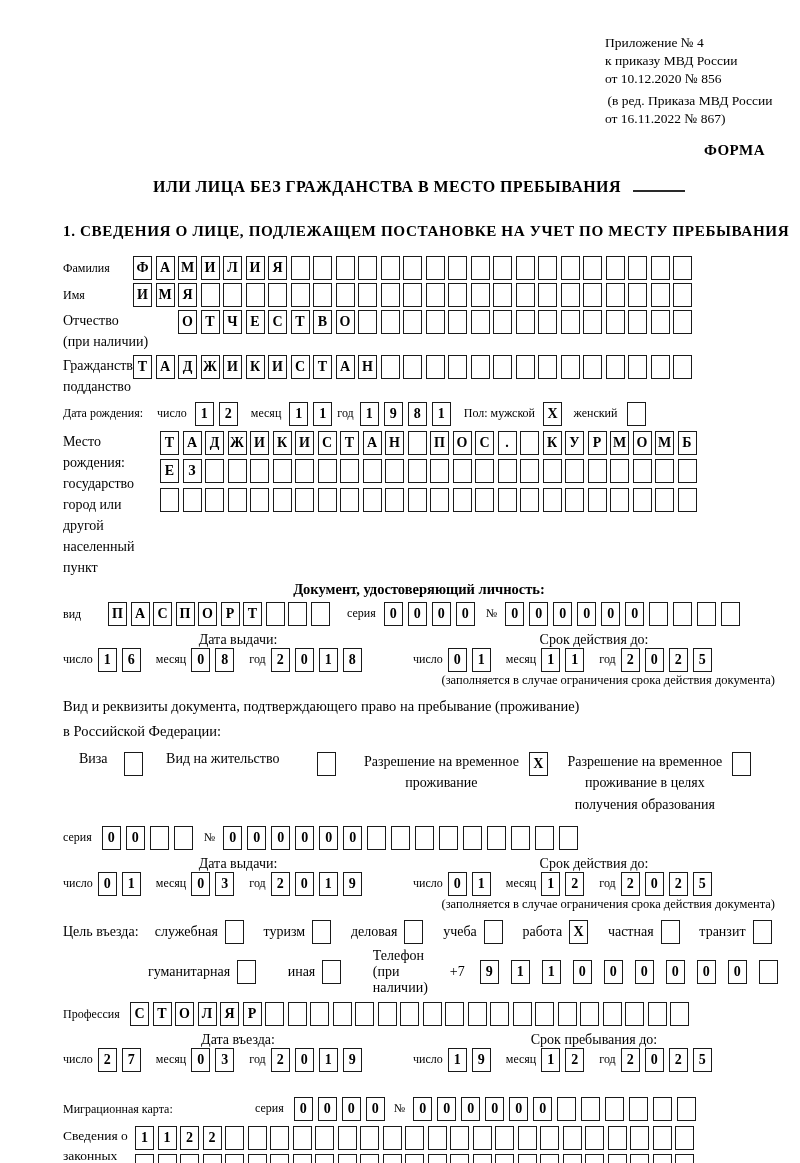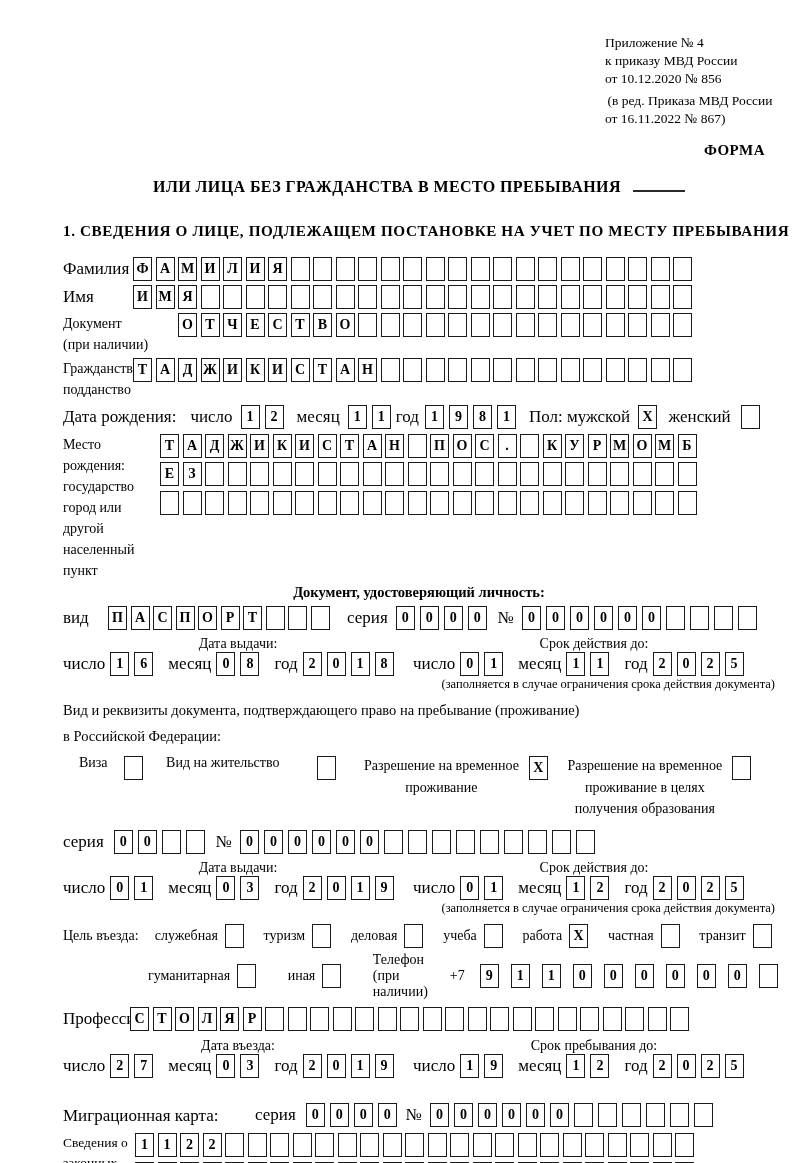--- a/index.html
+++ b/index.html
@@ -11,21 +11,21 @@
   
   .hdr-right { margin-left:auto; width:170px; font-size:13.5px; line-height:1.32; }
   .hdr-right .gap { margin-top:5px;text-align:center; }
   .forma { text-align:right; font-weight:bold; font-size:15px; margin:14px 10px 0 0; letter-spacing:0.5px; }
   .title { text-align:center; font-weight:bold; font-size:16px; letter-spacing:0.4px; margin-top:16px; line-height:1.55; }
   .blank-line { display:inline-block; width:52px; border-bottom:2px solid #2a2a2a; margin-left:12px; }
   .sect { font-weight:bold; font-size:15.2px; letter-spacing:0.6px; margin-top:22px; margin-bottom:16px; white-space:nowrap; }
   
   .row { display:flex; align-items:center; margin-bottom:3px; }
   .align-top { align-items:flex-start; }
-  .lbl { font-size:17px; white-space:nowrap; }
+  .lbl { font-size:12px; white-space:nowrap; }
   .lbl-col { flex:none; font-size:14px; line-height:1.5; }
   .w70 { width:70px; } .w67 { width:67px; } .w115 { width:115px; } .w97 { width:97px; } .w72 { width:72px; }
   
   .cells { display:flex; flex-wrap:nowrap; }
   .cell { flex:none; width:19px; height:24px; border:1.5px solid #1a1a1a; margin-right:3.5px;
           display:inline-flex; align-items:center; justify-content:center;
           font-weight:bold; font-size:14px; background:#fff; }
   .sp .cell { margin-right:5px; } .ml8 { margin-left:8px; } .ml14 { margin-left:14px; }
   .stack > div { margin-bottom:4.5px; }
   
@@ -130,21 +130,21 @@
         <span class="cell"></span>
         <span class="cell"></span>
         <span class="cell"></span>
         <span class="cell"></span>
         <span class="cell"></span>
       </div>
   </div>
 
   <div class="row align-top">
     <div class="lbl-col w115">
-      <div>Документ</div>
+      <div>Отчество</div>
       <div>(при наличии)</div>
     </div>
     <div class="cells">
         <span class="cell">О</span>
         <span class="cell">Т</span>
         <span class="cell">Ч</span>
         <span class="cell">Е</span>
         <span class="cell">С</span>
         <span class="cell">Т</span>
         <span class="cell">В</span>

